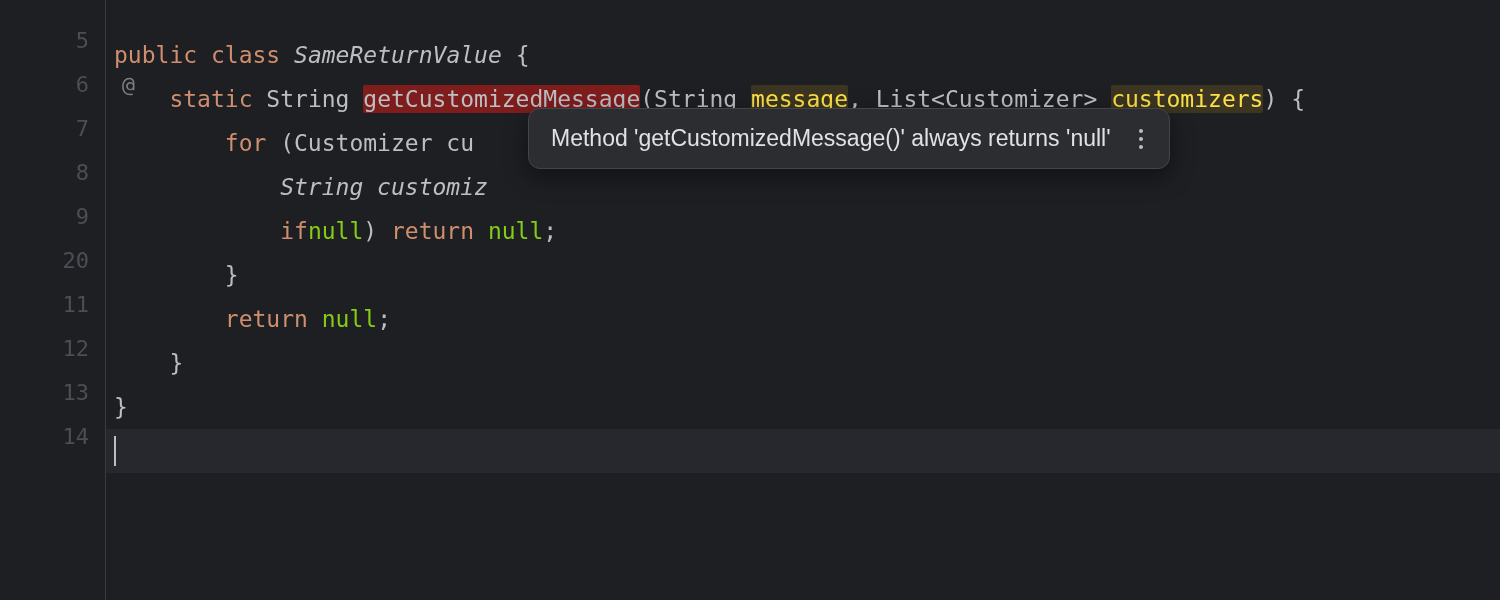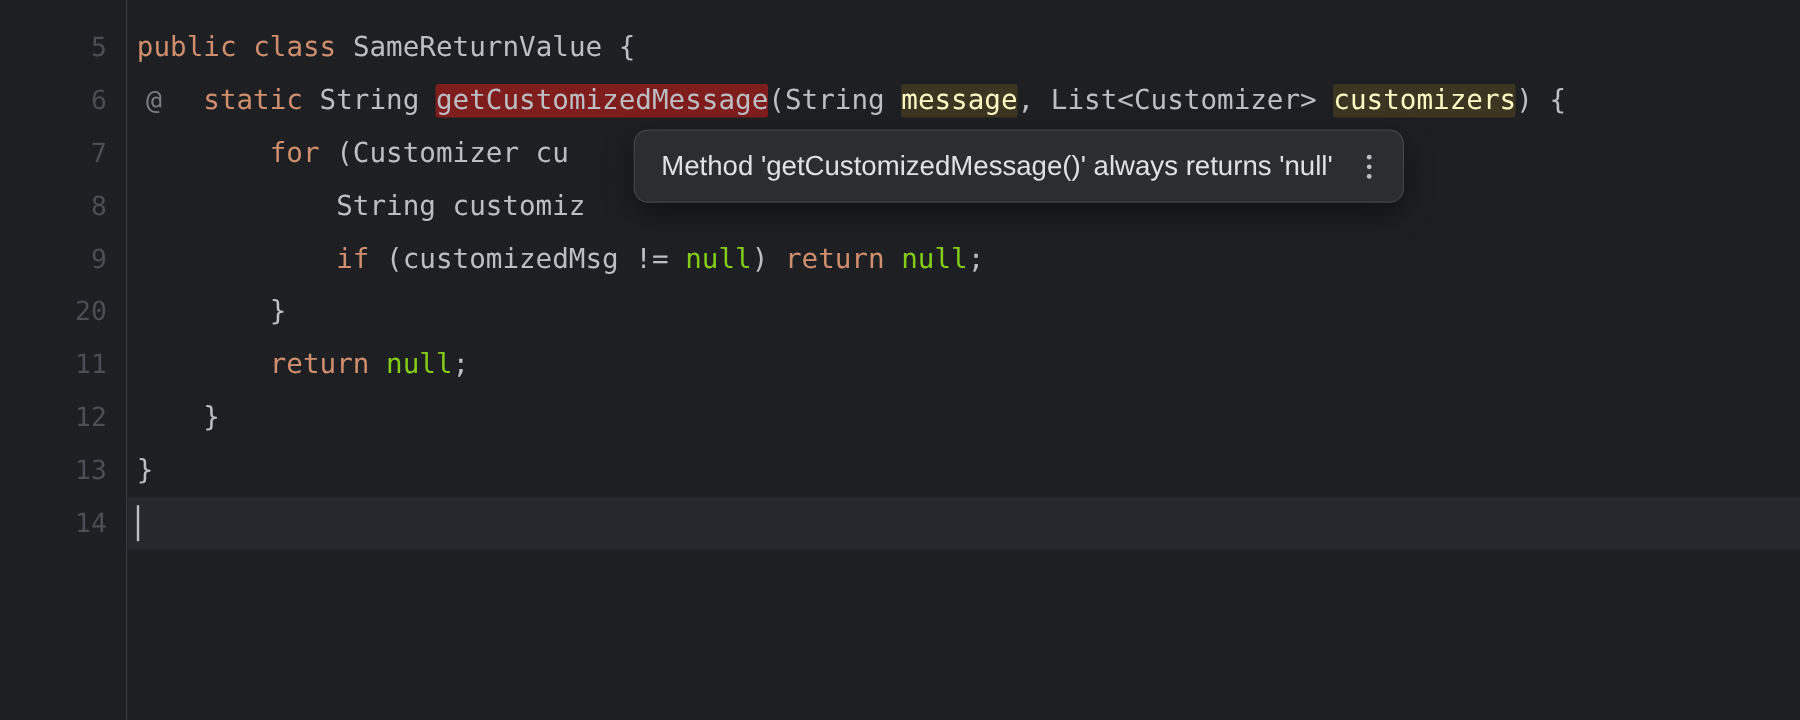--- a/index.html
+++ b/index.html
@@ -36,38 +36,38 @@
     position: relative;
   }
   .gutter-line .ann {
     position: absolute;
     right: -30px;
     color: #7a7e85;
     font-size: 22px;
   }
   .code-area {
     flex: 1;
-    padding-top: 18px;
+    padding-top: 33px;
     position: relative;
   }
   .code-line {
     height: 44px;
     display: flex;
     align-items: center;
     white-space: pre;
     padding-left: 8px;
   }
   .code-line.current {
     background: #26282e;
   }
   .kw { color: #cf8e6d; }
   .type { color: #bcbec4; }
-  .ident { color: #bcbec4; }
+  .ident { color: #bcbec4; font-style: italic; }
   .param-hl {
-    color: #fef9c3;
+    color: #fde047;
     background: #3b3521;
     border-radius: 2px;
     padding: 1px 0;
   }
   .method-hl {
     color: #bcbec4;
     background: #7f1d1d;
     border-radius: 2px;
     padding: 1px 0;
   }
@@ -151,21 +151,21 @@
   <div class="code-area">
 
     <div class="code-line"><span class="kw">public</span><span> </span><span class="kw">class</span><span> </span><span class="ident">SameReturnValue</span><span class="punct"> {</span></div>
 
     <div class="code-line"><span>    </span><span class="kw">static</span><span> </span><span class="type">String</span><span> </span><span class="method-hl">getCustomizedMessage</span><span class="punct">(</span><span class="type">String</span><span> </span><span class="param-hl">message</span><span class="punct">, </span><span class="type">List&lt;Customizer&gt;</span><span> </span><span class="param-hl">customizers</span><span class="punct">) {</span></div>
 
     <div class="code-line"><span>        </span><span class="kw">for</span><span class="punct"> (Customizer cu</span></div>
 
     <div class="code-line"><span>            </span><span class="ident">String customiz</span></div>
 
-    <div class="code-line"><span>            </span><span class="kw">if</span><span class="punct"> (customizedMsg != </span><span class="lit-null">null</span><span class="punct">) </span><span class="kw">return</span><span> </span><span class="lit-null">null</span><span class="punct">;</span></div>
+    <div class="code-line"><span>            </span><span class="kw">if</span><span class="lit-null">null</span><span class="punct">) </span><span class="kw">return</span><span> </span><span class="lit-null">null</span><span class="punct">;</span></div>
 
     <div class="code-line"><span>        </span><span class="punct">}</span></div>
 
     <div class="code-line"><span>        </span><span class="kw">return</span><span> </span><span class="lit-null">null</span><span class="punct">;</span></div>
 
     <div class="code-line"><span>    </span><span class="punct">}</span></div>
 
     <div class="code-line"><span class="punct">}</span></div>
 
     <div class="code-line current"><span class="caret"></span></div>

